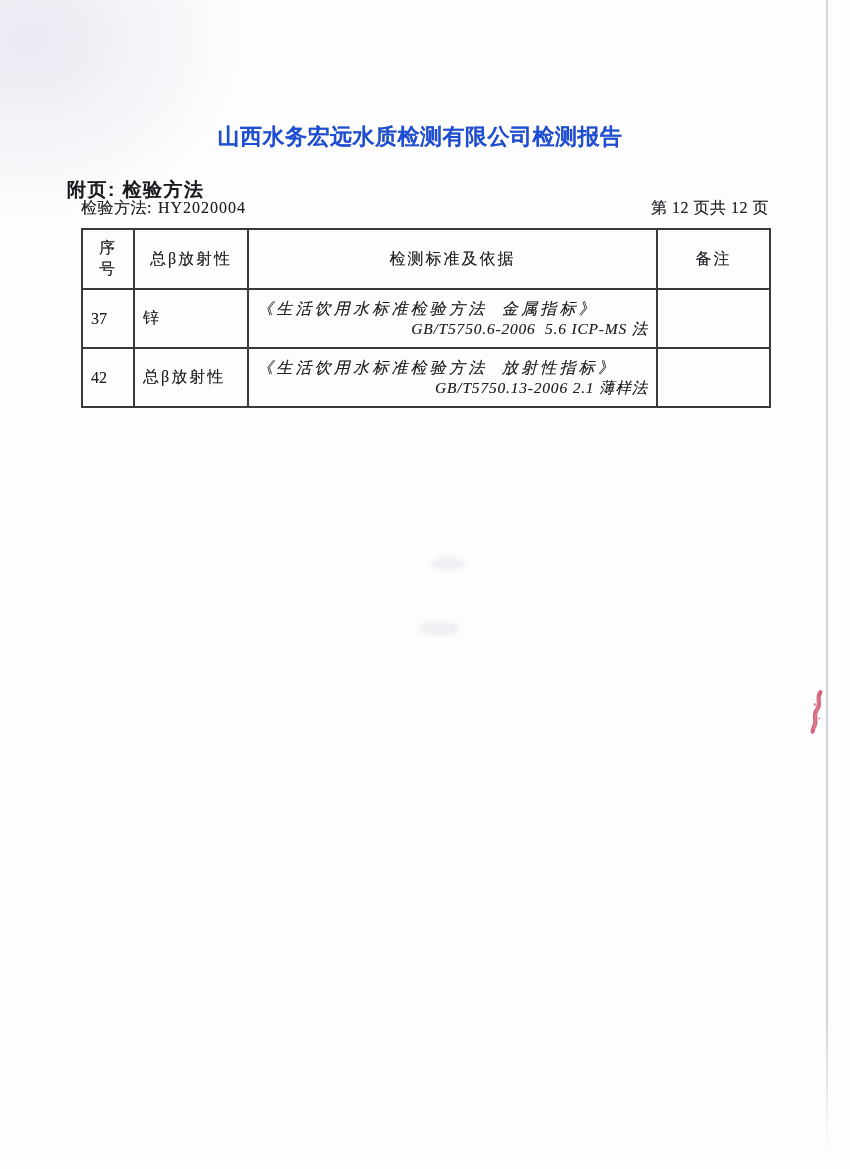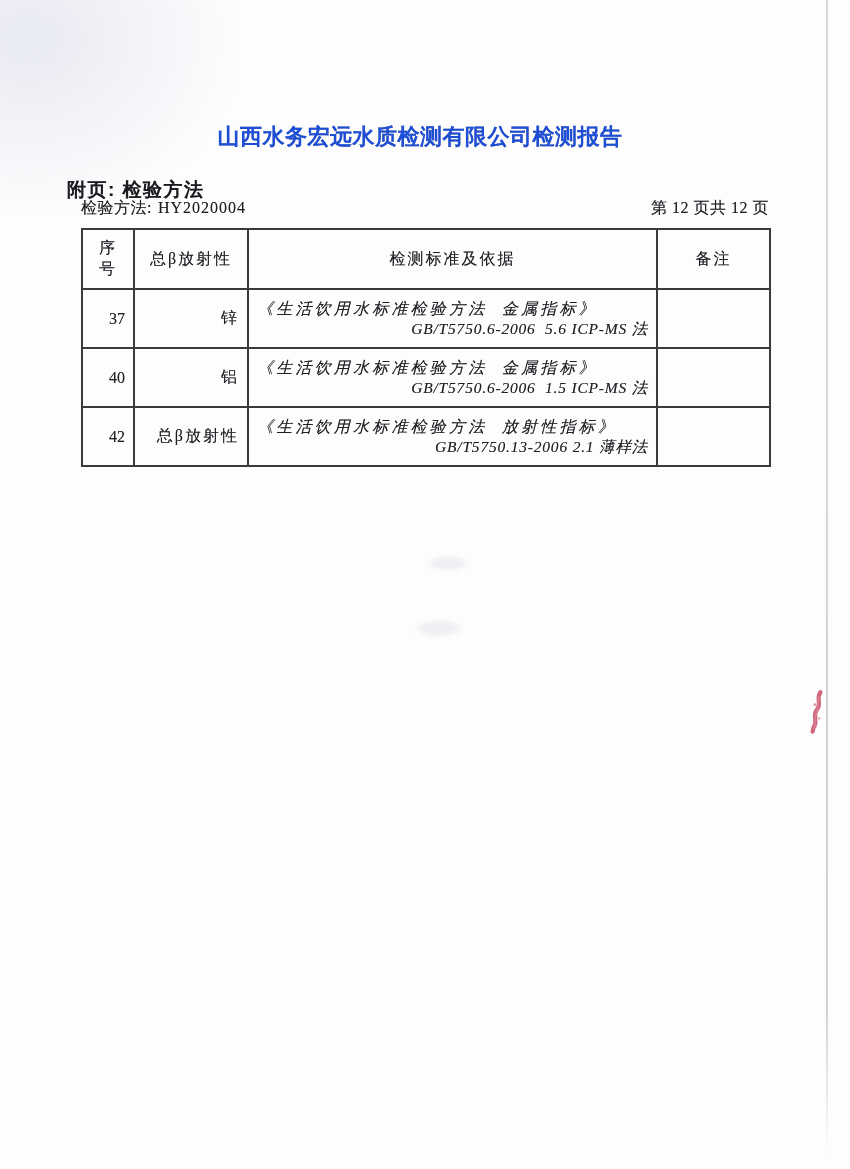--- a/index.html
+++ b/index.html
@@ -53,21 +53,21 @@
   table.methods th,table.methods td{
     border:2px solid #3a3a3e;
     padding:8px;vertical-align:middle;
     overflow:hidden;
   }
   table.methods thead tr{height:33px;}
   table.methods tbody tr{height:44px;}
   table.methods th{
     font-weight:normal;letter-spacing:2px;text-align:center;
   }
-  td.c-no,td.c-item{text-align:right;border-radius:16px;}
+  td.c-no,td.c-item{text-align:left;border-radius:16px;}
   td.c-item{letter-spacing:2px;}
   td.c-std{padding:1px 4px 1px 7px;vertical-align:middle;font-style:italic;}
   .std-l1{font-size:16px;line-height:21px;letter-spacing:3.2px;white-space:pre;}
   .std-l2{font-size:15.5px;line-height:20px;letter-spacing:.8px;white-space:pre;text-align:right;}
 </style>
 </head>
 <body>
 
 <div class="page">
 
@@ -106,29 +106,20 @@
       <tr>
         <td class="c-no">37</td>
         <td class="c-item">锌</td>
         <td class="c-std">
           <div class="std-l1">《生活饮用水标准检验方法  金属指标》</div>
           <div class="std-l2">GB/T5750.6-2006  5.6 ICP-MS 法</div>
         </td>
         <td class="c-remark"></td>
       </tr>
       <tr>
-        <td class="c-no">40</td>
-        <td class="c-item">铝</td>
-        <td class="c-std">
-          <div class="std-l1">《生活饮用水标准检验方法  金属指标》</div>
-          <div class="std-l2">GB/T5750.6-2006  1.5 ICP-MS 法</div>
-        </td>
-        <td class="c-remark"></td>
-      </tr>
-      <tr>
         <td class="c-no">42</td>
         <td class="c-item">总β放射性</td>
         <td class="c-std">
           <div class="std-l1">《生活饮用水标准检验方法  放射性指标》</div>
           <div class="std-l2">GB/T5750.13-2006 2.1 薄样法</div>
         </td>
         <td class="c-remark"></td>
       </tr>
     </tbody>
   </table>

